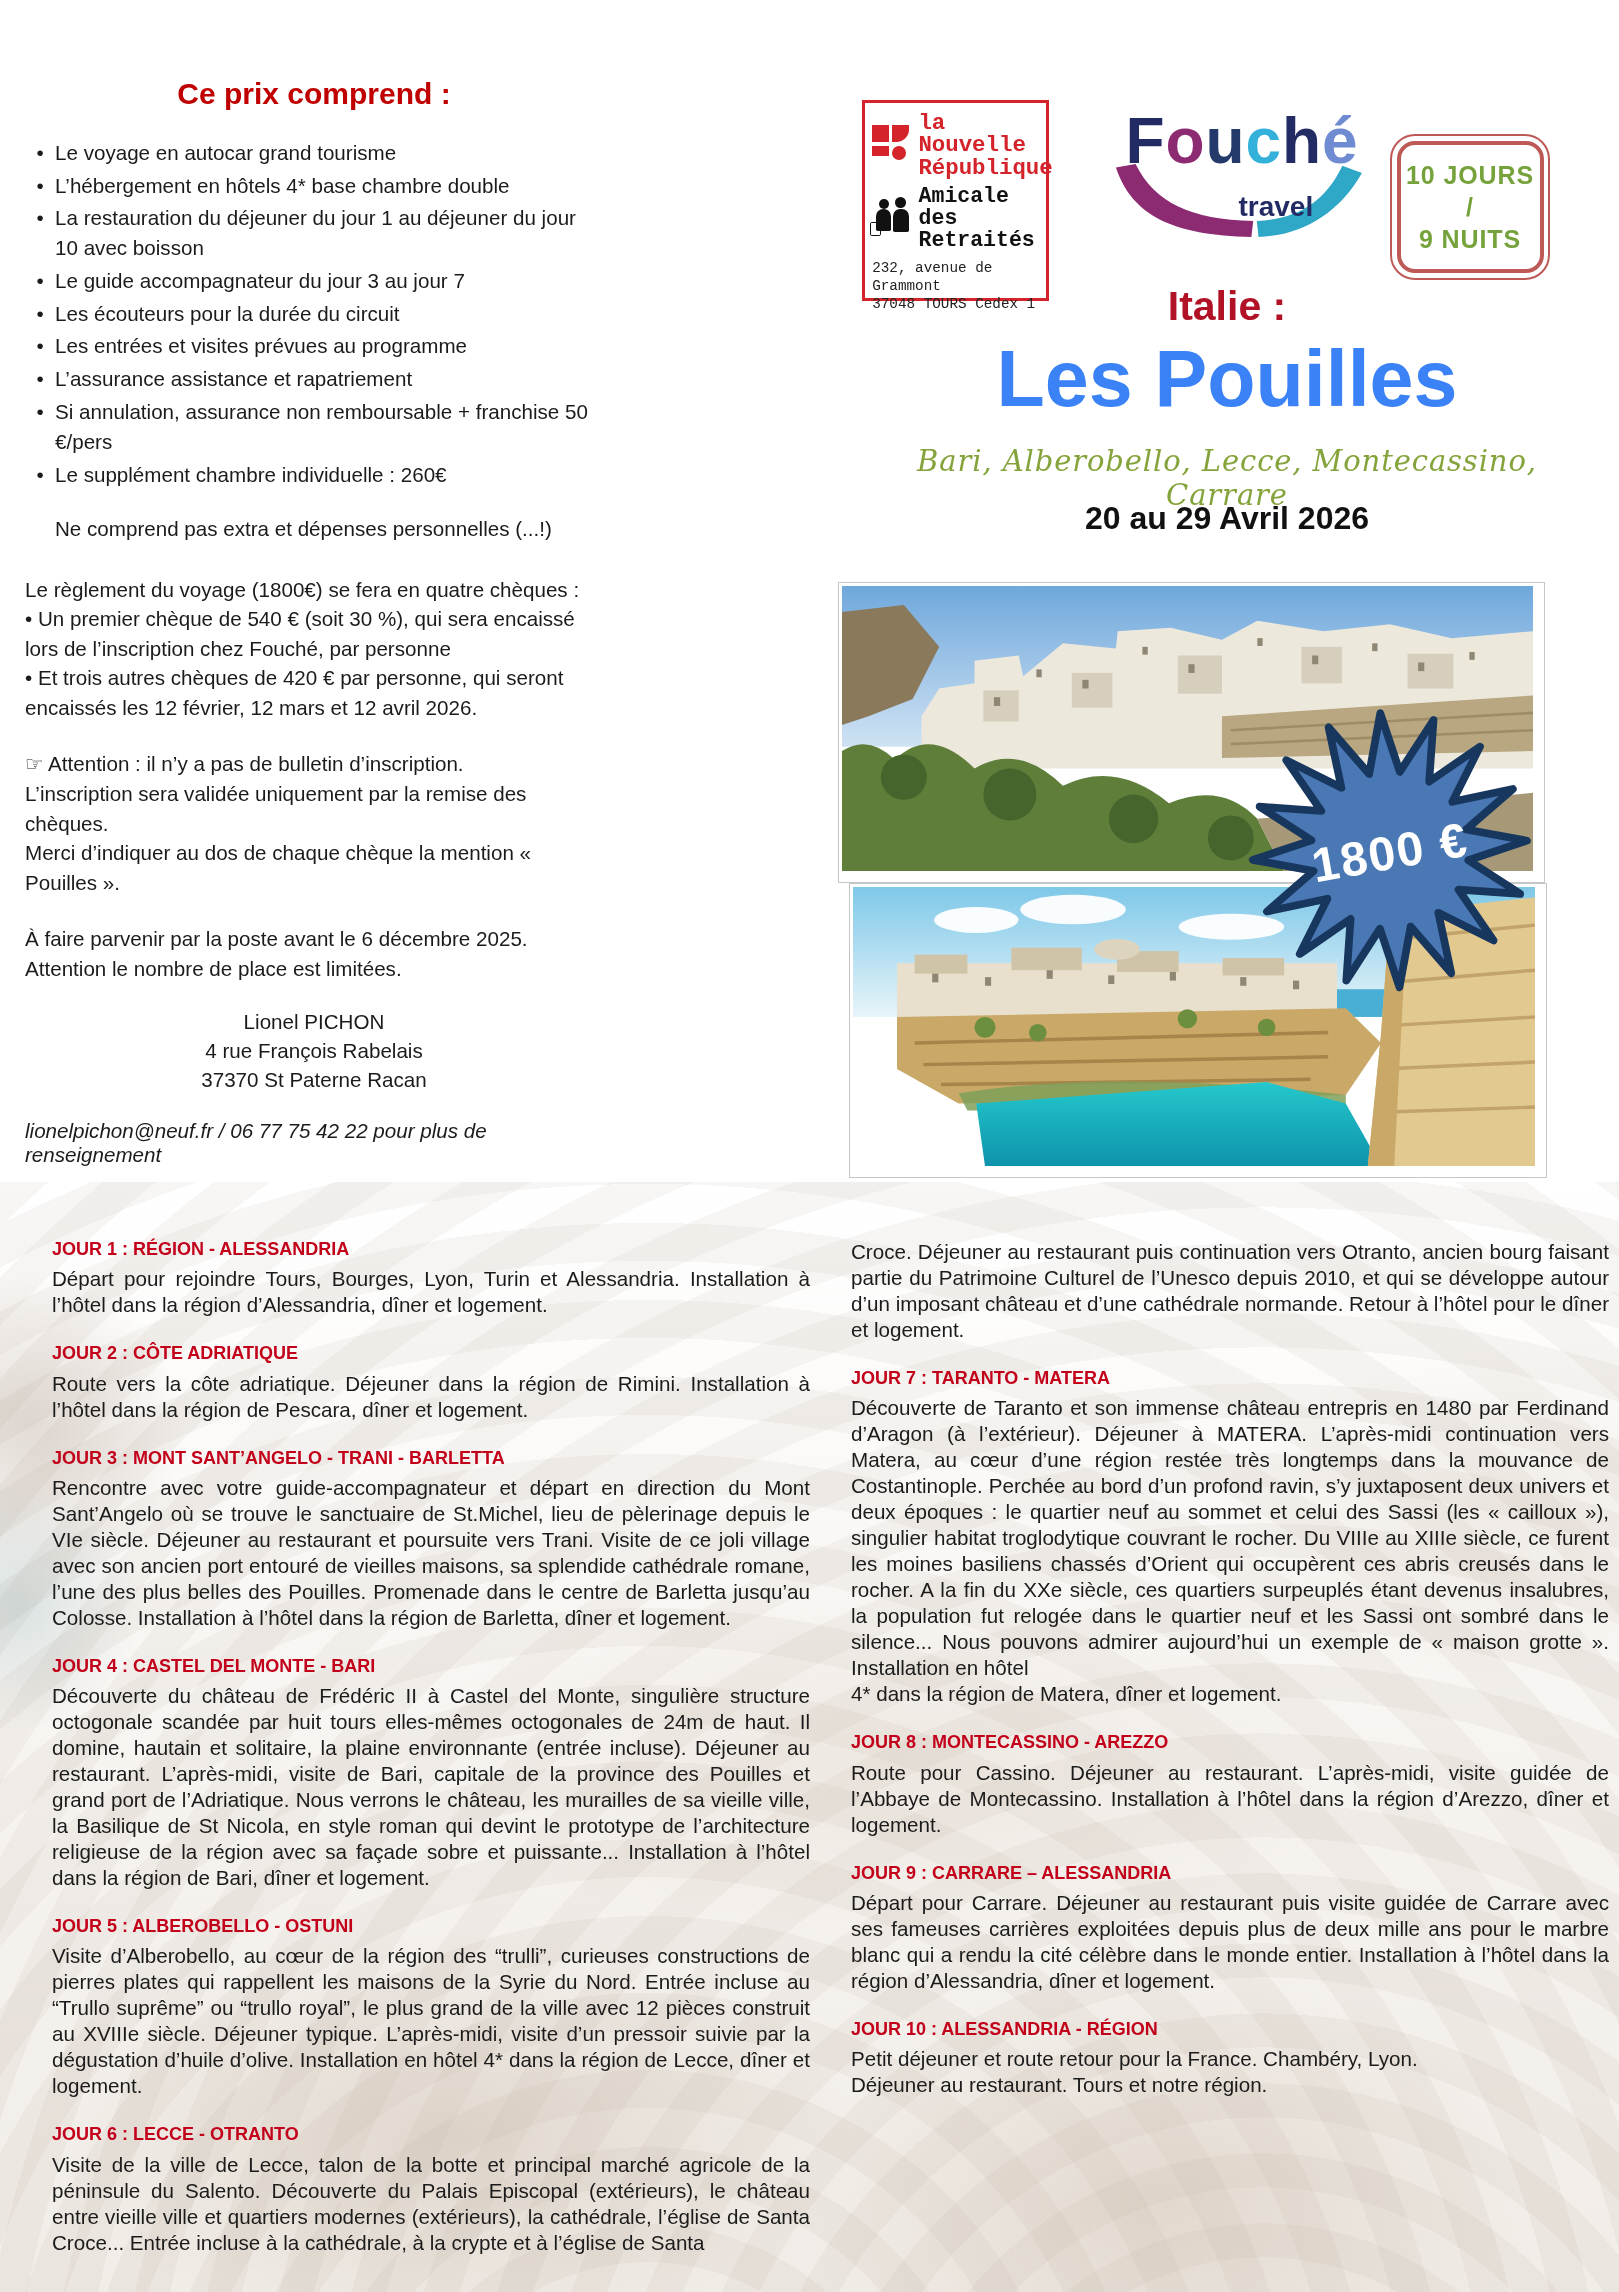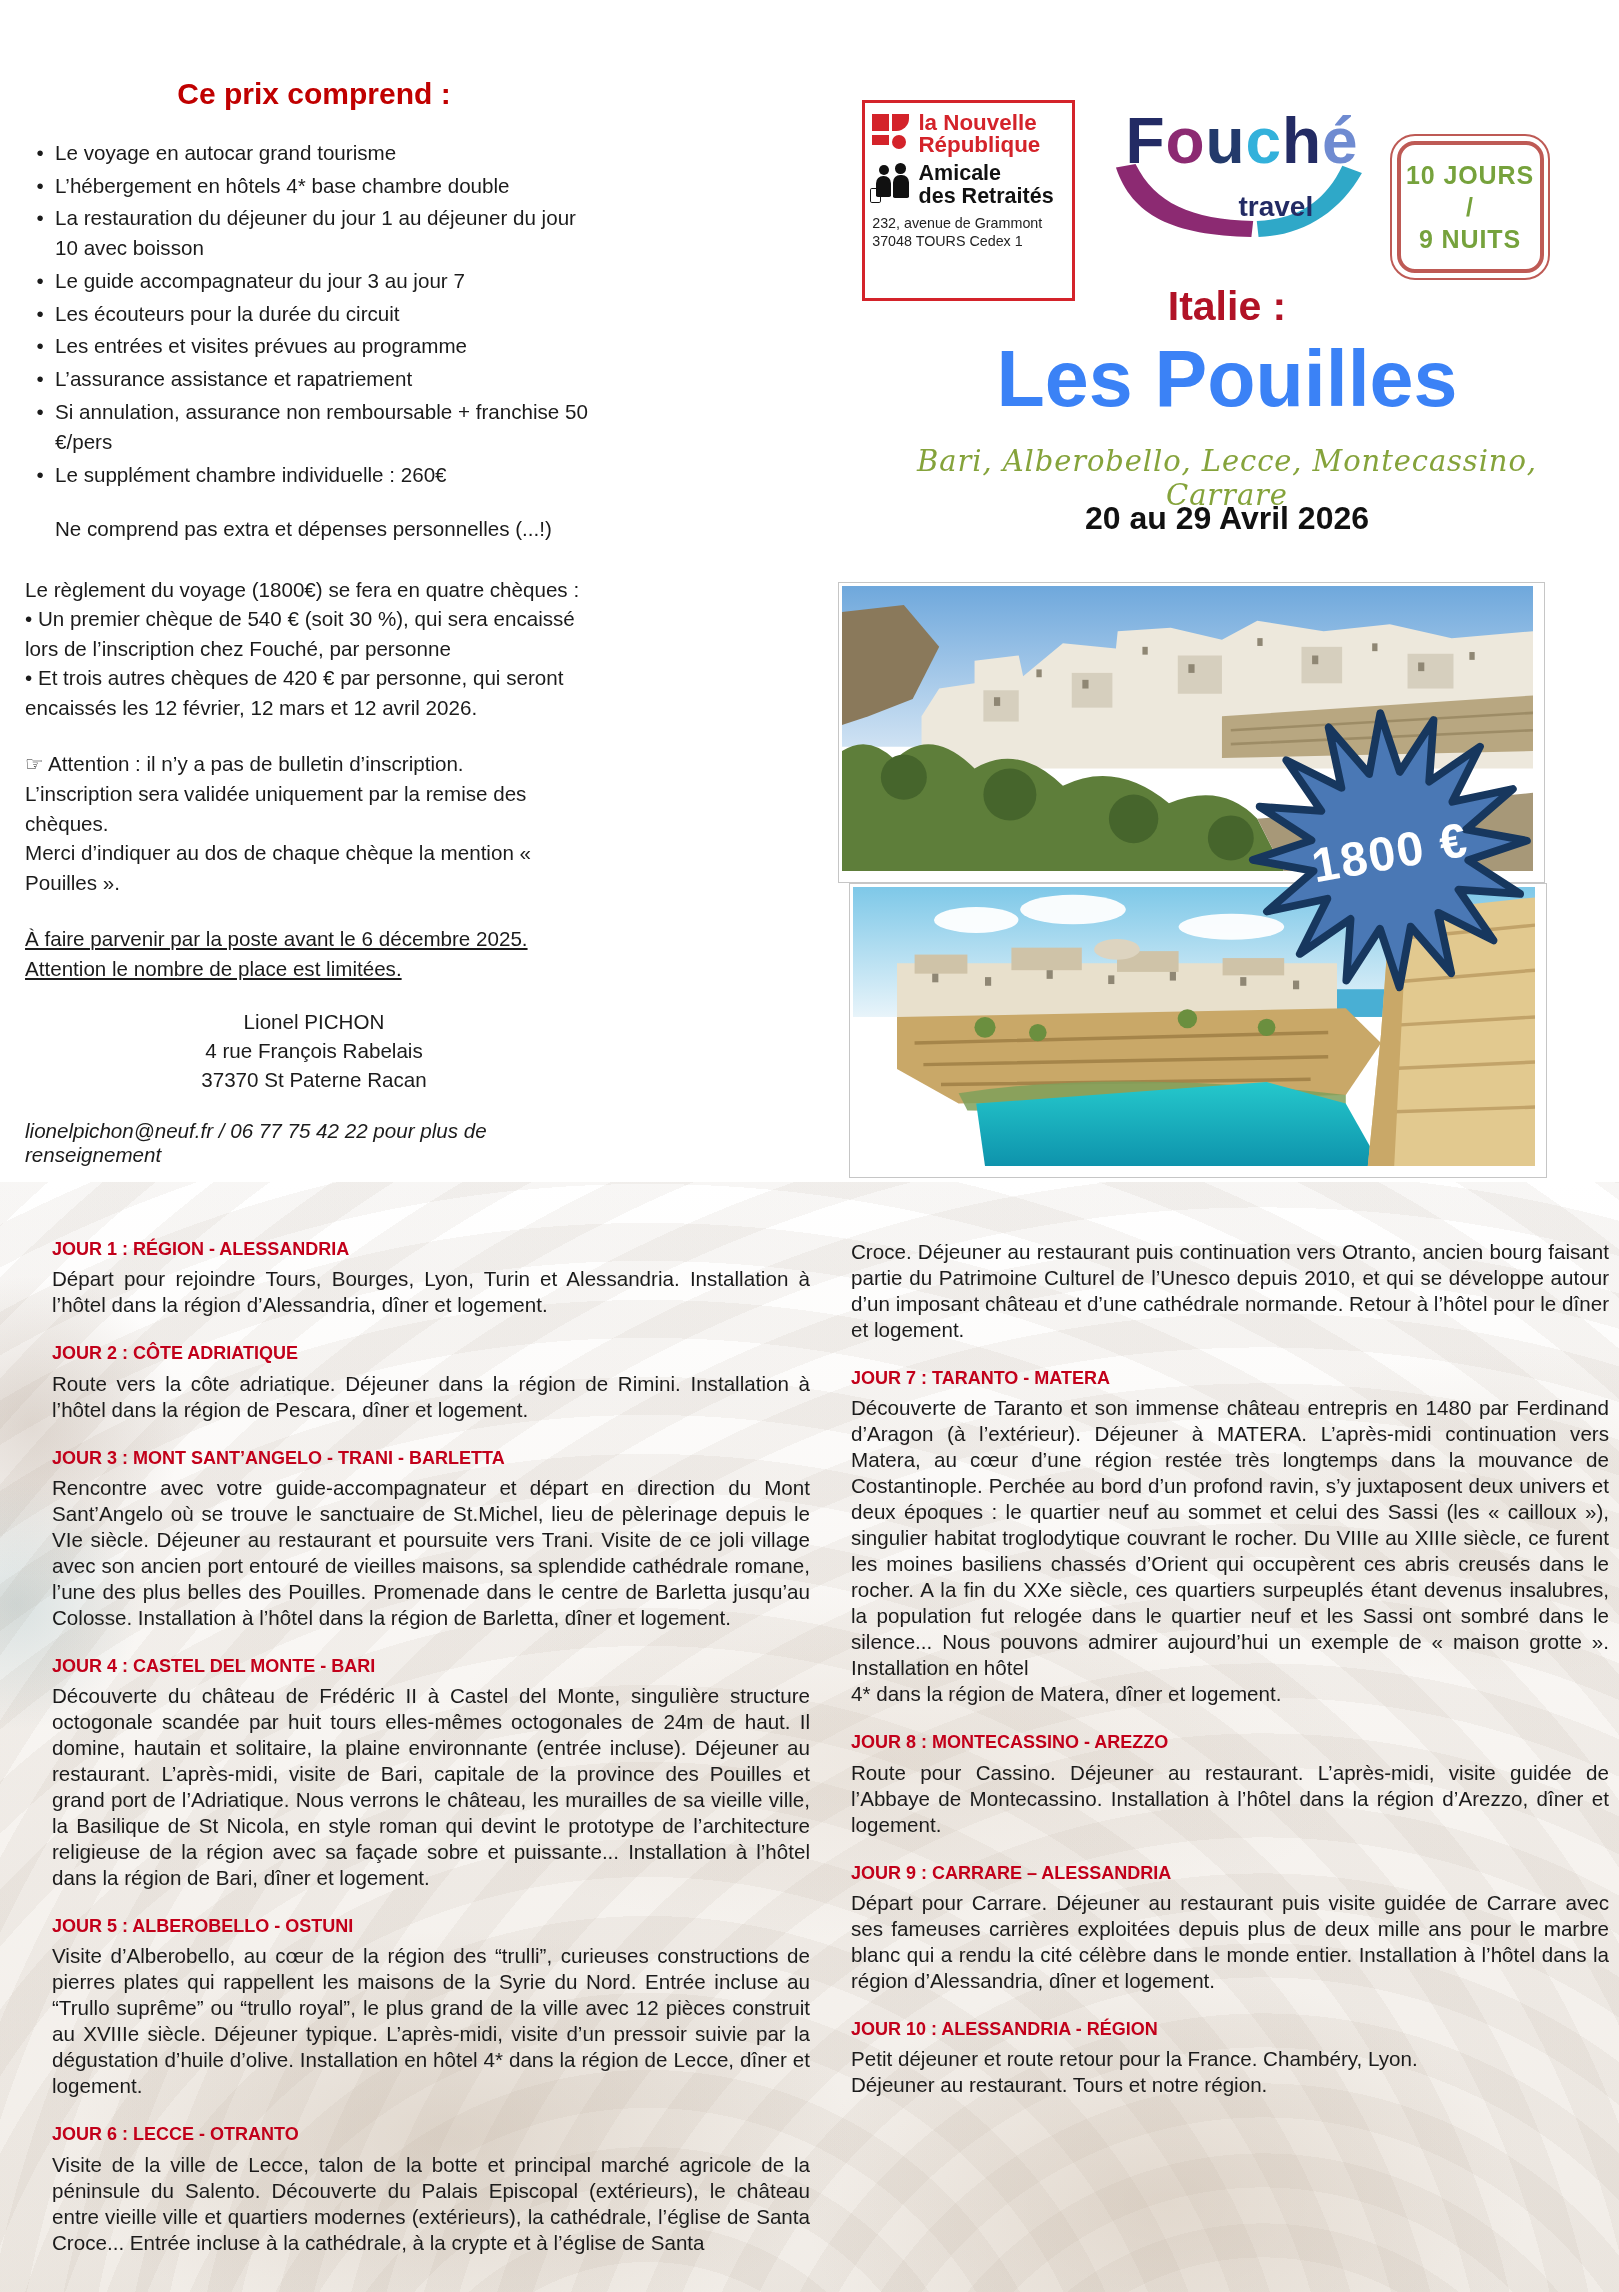--- a/index.html
+++ b/index.html
@@ -9,27 +9,27 @@
   
   .info-col{position:absolute;left:25px;top:77px;width:578px;z-index:2;}
   .price-title{font-size:30px;font-weight:bold;color:#C00000;text-align:center;margin:0 0 27px 0;}
   .price-list{list-style:none;margin:0;padding:0;font-size:20.6px;line-height:30px;}
   .price-list li{display:flex;margin-bottom:2.7px;}
   .price-list .dot{width:30px;flex:0 0 30px;text-align:center;}
   .not-included{margin:27px 0 0 0;padding-left:30px;font-size:20.6px;}
   .payment{margin-top:34px;font-size:20.6px;line-height:29.6px;}
   .payment p{margin:0;text-align:left;}
   .attention{margin-top:27px;font-size:20.6px;line-height:29.6px;white-space:pre-line;}
-  .deadline{margin-top:27px;font-size:20.6px;line-height:29.6px;text-decoration:underline;}
+  .deadline{margin-top:27px;font-size:20.6px;line-height:29.6px;}
   .contact{margin-top:23px;text-align:center;font-size:20.6px;line-height:29px;}
   .contact-info{margin-top:25px;font-size:20.6px;font-style:italic;}
 
   
-  .partner-box{position:absolute;left:862px;top:100px;width:213px;height:201px;z-index:2;
-               border:3.6px solid #D4232A;background:#fff;box-sizing:border-box;padding:9px 7.2px 5.4px 7.2px;}
+  .partner-box{position:absolute;left:862px;top:100px;width:187px;height:201px;z-index:2;
+               border:3.6px solid #D4232A;background:#fff;box-sizing:border-box;padding:9px 7.2px 5.4px 7.2px;font-family:Liberation Mono, monospace;}
   .nr-row{display:flex;align-items:center;gap:7.2px;}
   .nr-glyph{position:relative;width:39px;height:41px;flex:0 0 39px;}
   .nr-glyph i{position:absolute;background:#D4232A;}
   .nr-glyph .a{left:0;top:0;width:17px;height:17px;}
   .nr-glyph .b{left:19.7px;top:0;width:17px;height:17px;border-radius:0 0 12.5px 0;}
   .nr-glyph .c{left:0;top:20.6px;width:17px;height:10.7px;}
   .nr-glyph .d{left:19.7px;top:20.6px;width:14.3px;height:14.3px;border-radius:50%;}
   .nr-text{color:#D4232A;font-weight:bold;font-size:22.4px;line-height:22.4px;}
   .am-row{display:flex;align-items:center;gap:5.4px;margin-top:5.4px;}
   .people-icon{position:relative;width:41px;height:39px;flex:0 0 41px;}

